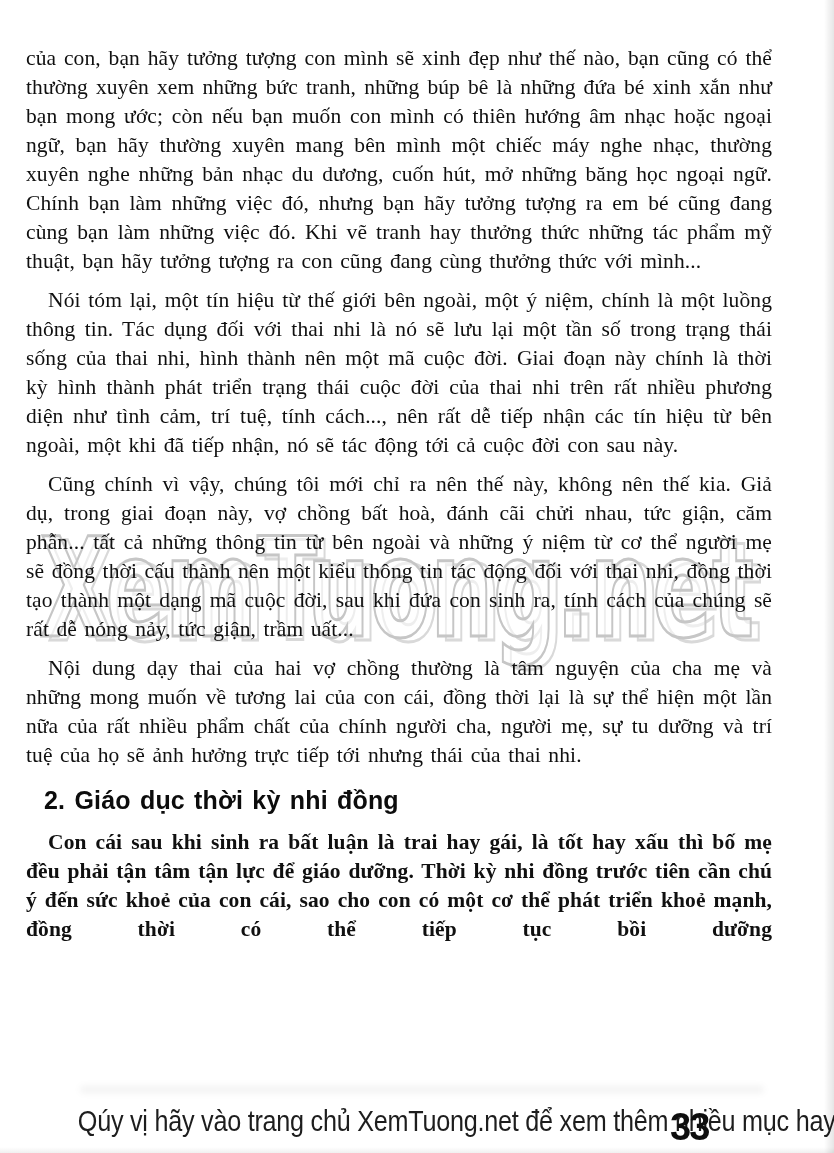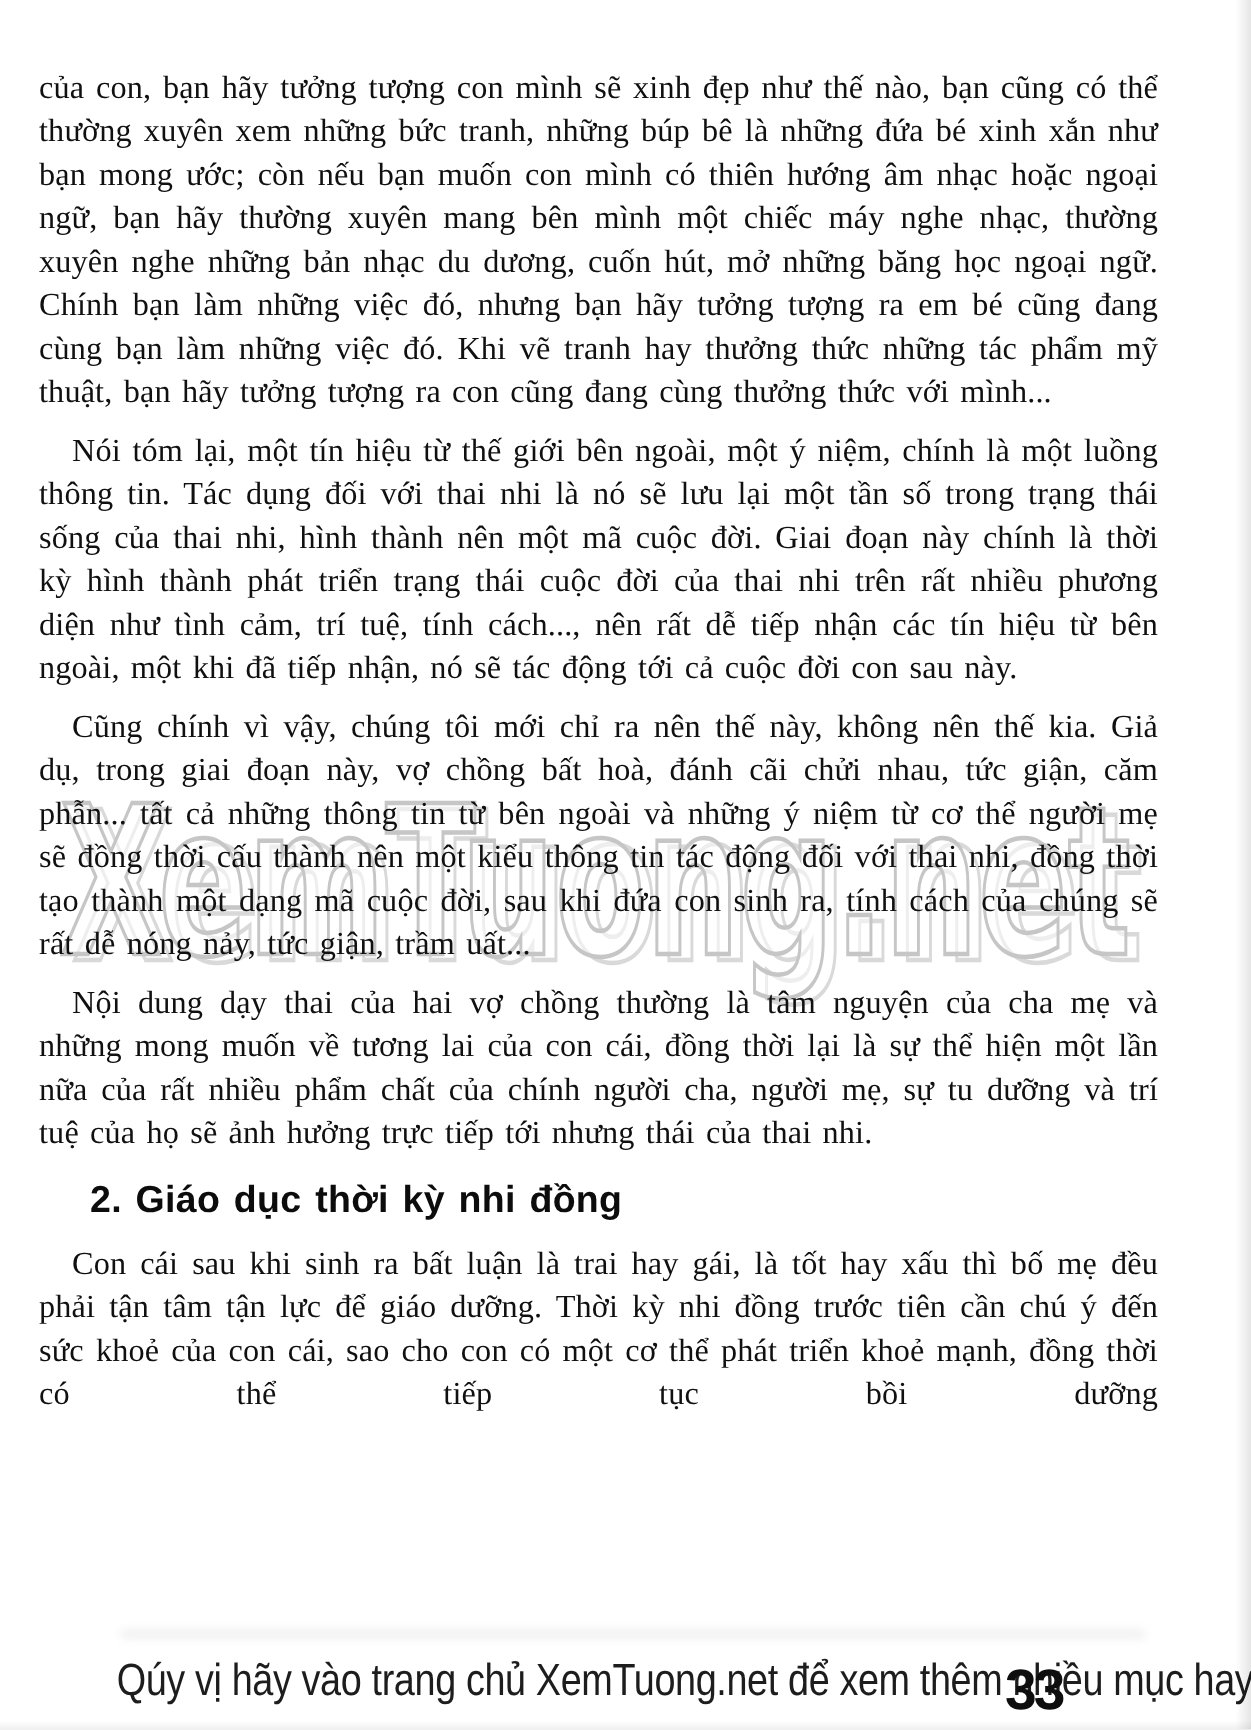--- a/index.html
+++ b/index.html
@@ -34,24 +34,24 @@
     line-height: 29px;
     text-align: justify;
     letter-spacing: 0.1px;
     word-spacing: 2px;
   }
   .text-col p {
     margin: 0 0 10px 0;
     text-indent: 22px;
   }
   .text-col p.no-indent { text-indent: 0; }
-  .text-col p.cont { text-align-last: justify; margin-bottom: 12px; }
+  .text-col p.cont { text-align-last: justify; margin-bottom: 12px; font-weight: bold; }
 
   .heading {
-    margin: 15px 0 13px 34px;
+    margin: 15px 0 13px 18px;
     font-family: "Liberation Sans", sans-serif;
     font-weight: bold;
     font-size: 25px;
     line-height: 30px;
     color: #0c0c0c;
     letter-spacing: 0.2px;
     text-align: left;
   }
 
   

